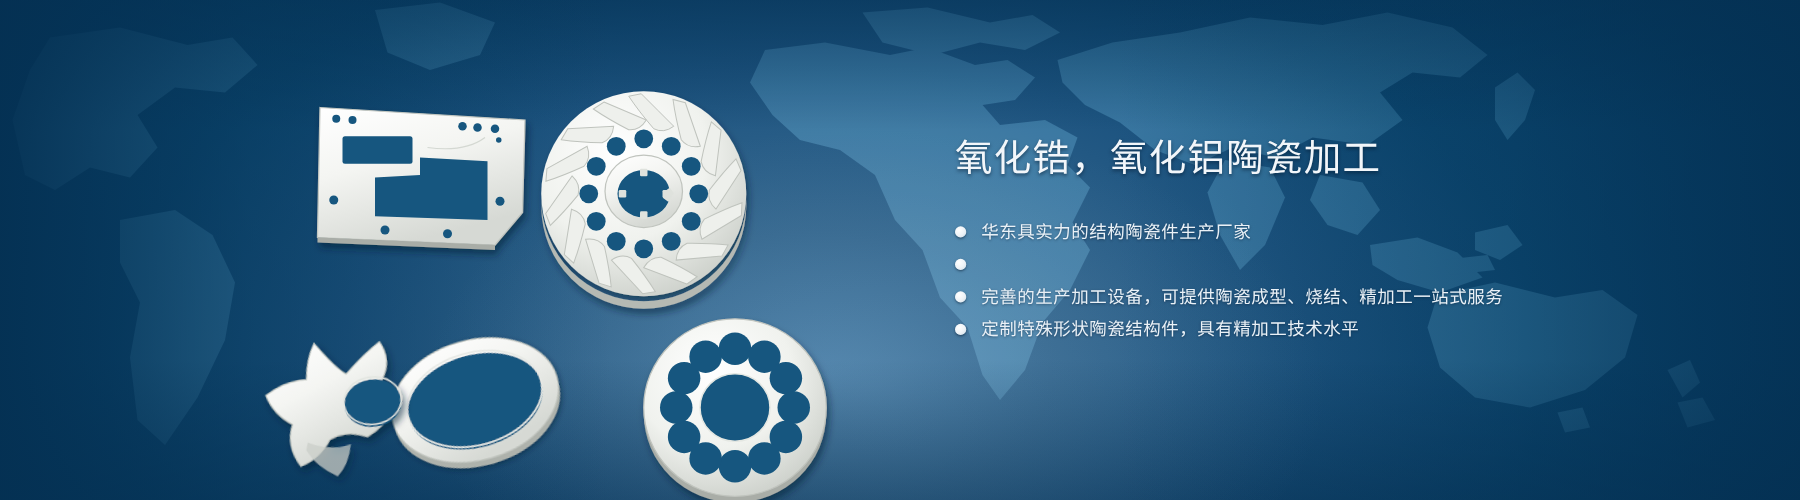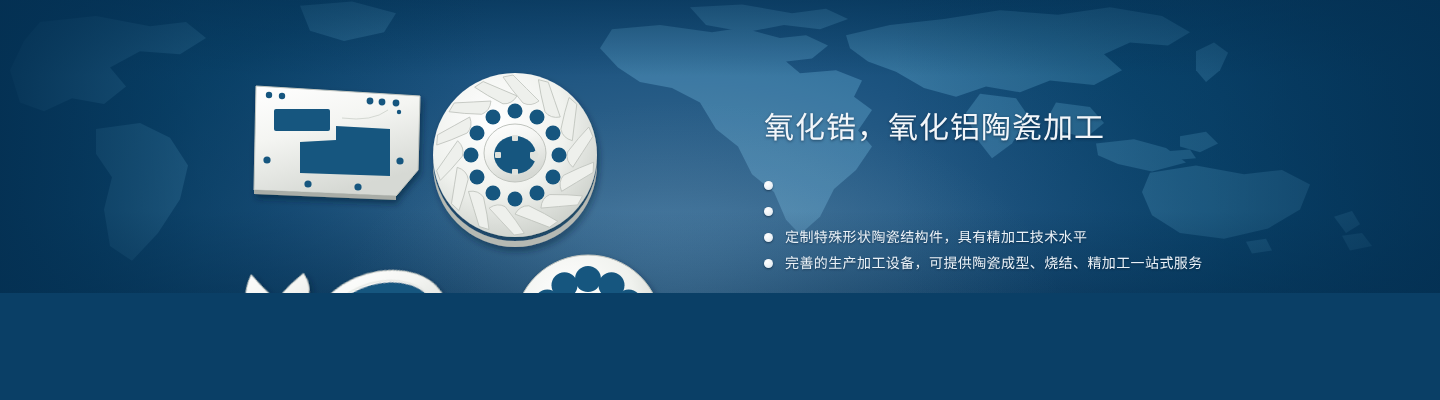--- a/index.html
+++ b/index.html
@@ -1,19 +1,19 @@
 <!DOCTYPE html>
 <html lang="zh-CN"><head>
 <meta charset="utf-8">
 <title>Ceramic Banner</title>
 <style>
   html,body{margin:0;padding:0;background:#0a3f66;}
   .banner{
     position:relative;
-    width:1440px;height:293px;
+    width:1440px;height:400px;
     overflow:hidden;
     font-family:"Liberation Sans","DejaVu Sans",sans-serif;
     background:#a21caf;
   }
   
   .bg-base{
     position:absolute;inset:0;
     background:
       radial-gradient(ellipse 820px 520px at 660px 300px, #4a7ea6 0%, #35678e 22%, #1d5480 48%, #0c4872 70%, #08426c 88%, #063f68 100%);
   }
@@ -265,28 +265,29 @@
         </g>
       </g>
     </svg>
   </div>
 
   <div class="copy">
     <h1 class="headline">氧化锆，氧化铝陶瓷加工</h1>
     <ul class="bullets">
       <li>
         <span class="dot"></span>
-      </li>
-      <li>
-        <span class="dot"></span>
+        <span class="btxt">华东具实力的结构陶瓷件生产厂家</span>
+      </li>
+      <li>
+        <span class="dot"></span>
+      </li>
+      <li>
+        <span class="dot"></span>
+        <span class="btxt">完善的生产加工设备，可提供陶瓷成型、烧结、精加工一站式服务</span>
       </li>
       <li>
         <span class="dot"></span>
         <span class="btxt">定制特殊形状陶瓷结构件，具有精加工技术水平</span>
-      </li>
-      <li>
-        <span class="dot"></span>
-        <span class="btxt">完善的生产加工设备，可提供陶瓷成型、烧结、精加工一站式服务</span>
       </li>
     </ul>
   </div>
 
 </div>
 
 </body></html>

